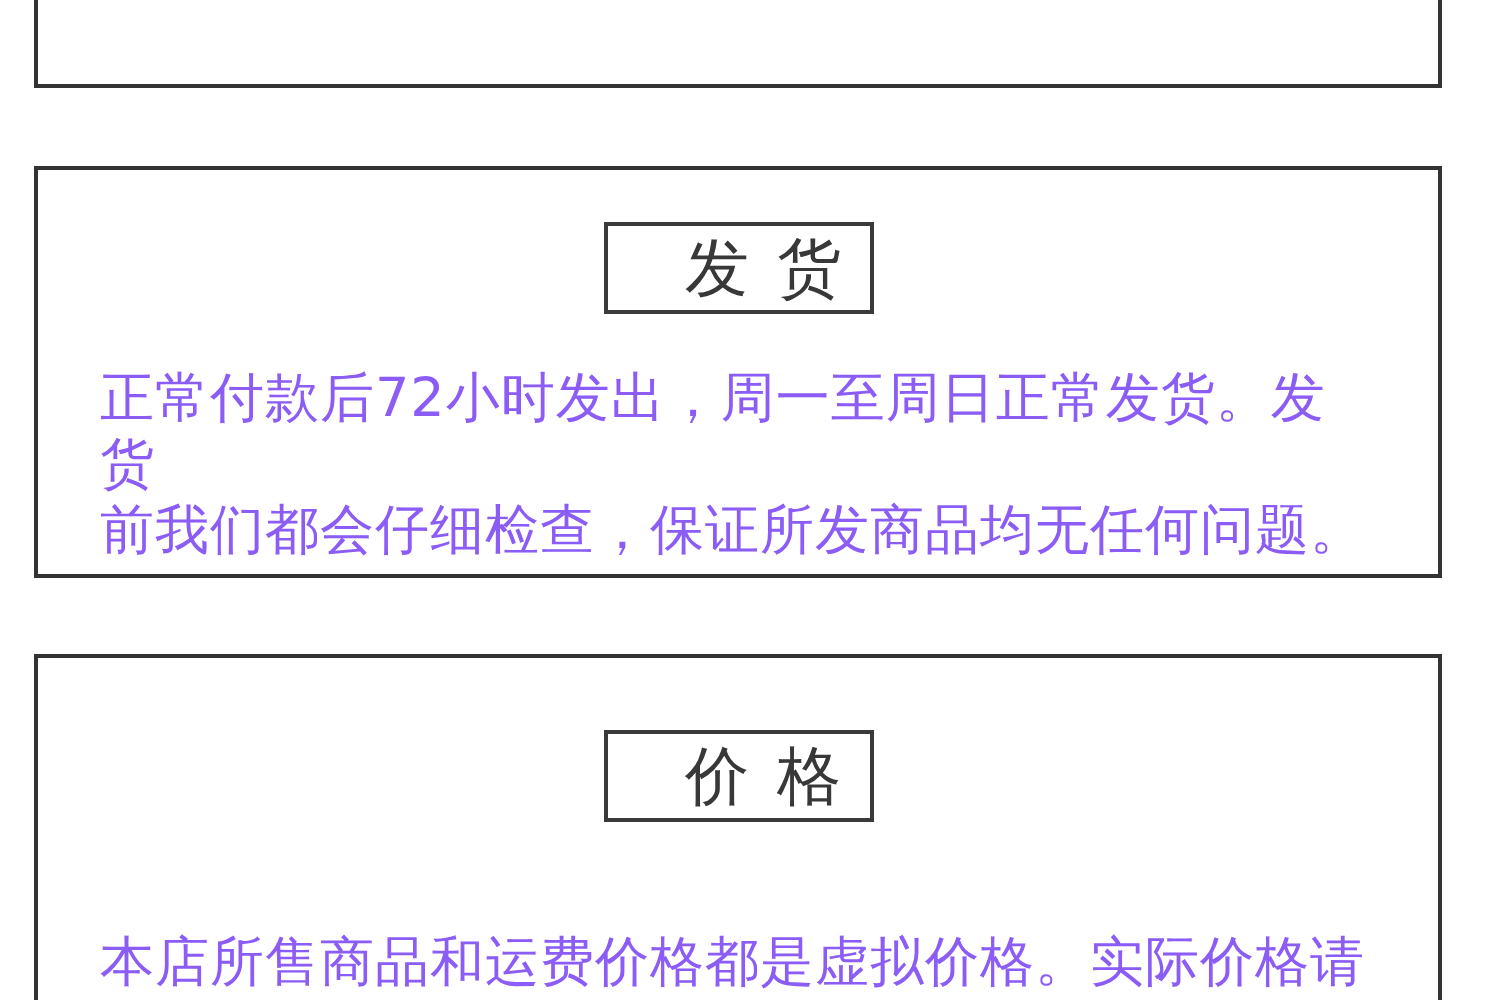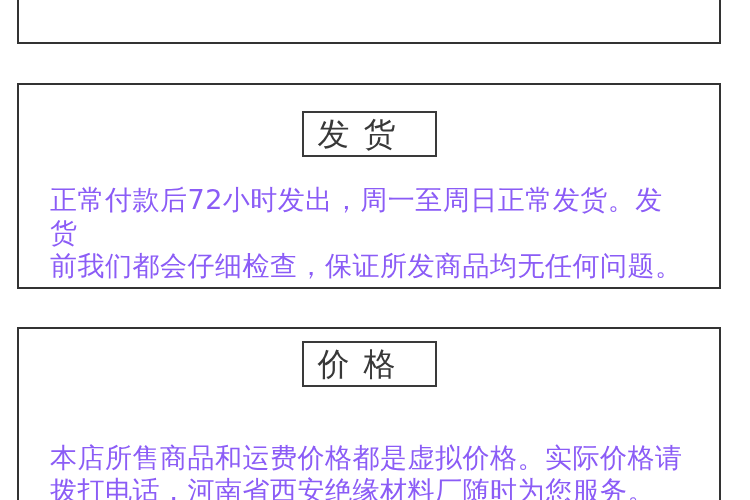--- a/index.html
+++ b/index.html
@@ -36,24 +36,24 @@
     height: 280px;
   }
   .title-box {
     width: 135px;
     height: 46px;
     box-sizing: border-box;
     border: 2px solid #3a3a3a;
     margin: 0 auto;
     display: flex;
     align-items: center;
-    justify-content: flex-start;
+    justify-content: flex-end;
   }
   .panel-shipping .title-box { margin-top: 26px; }
-  .panel-price .title-box { margin-top: 12px; }
+  .panel-price .title-box { margin-top: 36px; }
   .title-text {
     font-size: 32px;
     color: #383838;
     letter-spacing: 14px;
     padding-left: 14px;
     white-space: nowrap;
     line-height: 1;
   }
   .body-text {
     margin: 0 31px;

